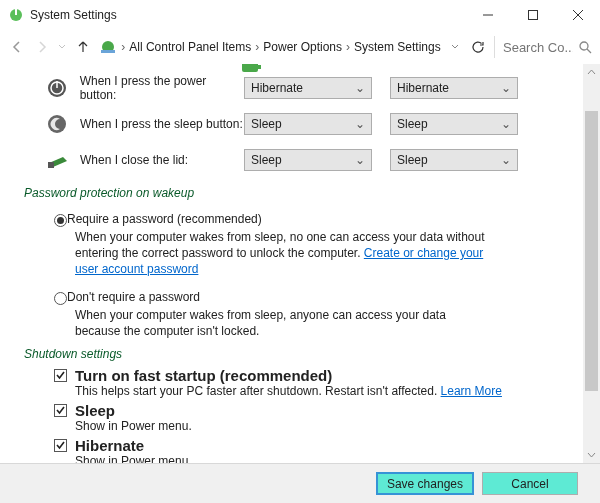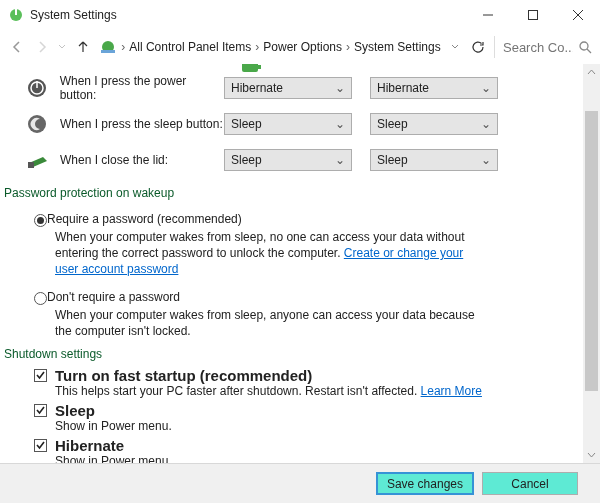--- a/index.html
+++ b/index.html
@@ -16,28 +16,28 @@
   .small-chev { width:10px; display:flex; align-items:center; justify-content:center; opacity:.5;}
   .bc { display: flex; align-items: center; flex: 1; gap: 4px; font-size: 12px; }
   .bc span { white-space: nowrap; }
   .bc .sep { color: #666; }
   .bc-icon { width:18px; height:18px; display:flex; align-items:center; justify-content:center;}
   .refresh { width:22px; height:22px; display:flex; align-items:center; justify-content:center; }
   .bc-drop { width:16px; display:flex; align-items:center; justify-content:center; opacity:.7; }
   .divider { width:1px; height:22px; background:#ddd; }
   .search { display:flex; align-items:center; gap:6px; color:#888; width:90px; }
   .search input { border:none; outline:none; width:70px; color:#8b5cf6; font-size:13px; }
-  .scroll-area { position:absolute; top:64px; left:0; right:17px; bottom:40px; overflow:hidden; padding: 6px 14px 0 24px; }
+  .scroll-area { position:absolute; top:64px; left:0; right:17px; bottom:40px; overflow:hidden; padding: 6px 14px 0 44px; }
   .row { display:flex; align-items:center; height:36px; }
   .row .lbl { width: 200px; display:flex; align-items:center; gap:10px; }
   .row .lbl span { font-size:12px; }
   .ricon { width:26px; height:26px; display:flex; align-items:center; justify-content:center; }
   .sel { width: 128px; height:22px; background:#e5e5e5; border:1px solid #adadad; display:flex; align-items:center; justify-content:space-between; padding:0 6px; margin-right:18px; font-size:12px; }
   .sel .chev { color:#555; }
-  .section-title { color:#0a5a2a; font-size:12px; margin:8px 0 6px -20px; }
+  .section-title { color:#0a5a2a; font-size:12px; margin:8px 0 6px -20px;font-style:italic; }
   .radioset { margin-left: 0; }
   .radio-row { display:flex; align-items:flex-start; margin: 12px 0 2px 10px; }
   .radio { width:13px; height:13px; border:1px solid #555; border-radius:50%; margin-top:2px; flex-shrink:0; display:flex; align-items:center; justify-content:center;}
   .radio.on::after{content:""; width:7px; height:7px; background:#333; border-radius:50%;}
   .desc { font-size:12px; margin: 0 80px 8px 31px; line-height:1.35; color:#222; }
   a.lk { color:#0066cc; text-decoration:underline; }
   .check-row { display:flex; align-items:center; gap:8px; margin:4px 0 0 10px;}
   .chk { width:13px; height:13px; border:1px solid #555; flex-shrink:0; display:flex; align-items:center; justify-content:center; }
   .chk.on svg { stroke:#222; }
   .check-row .clabel { font-weight:700; font-size:15px; }

